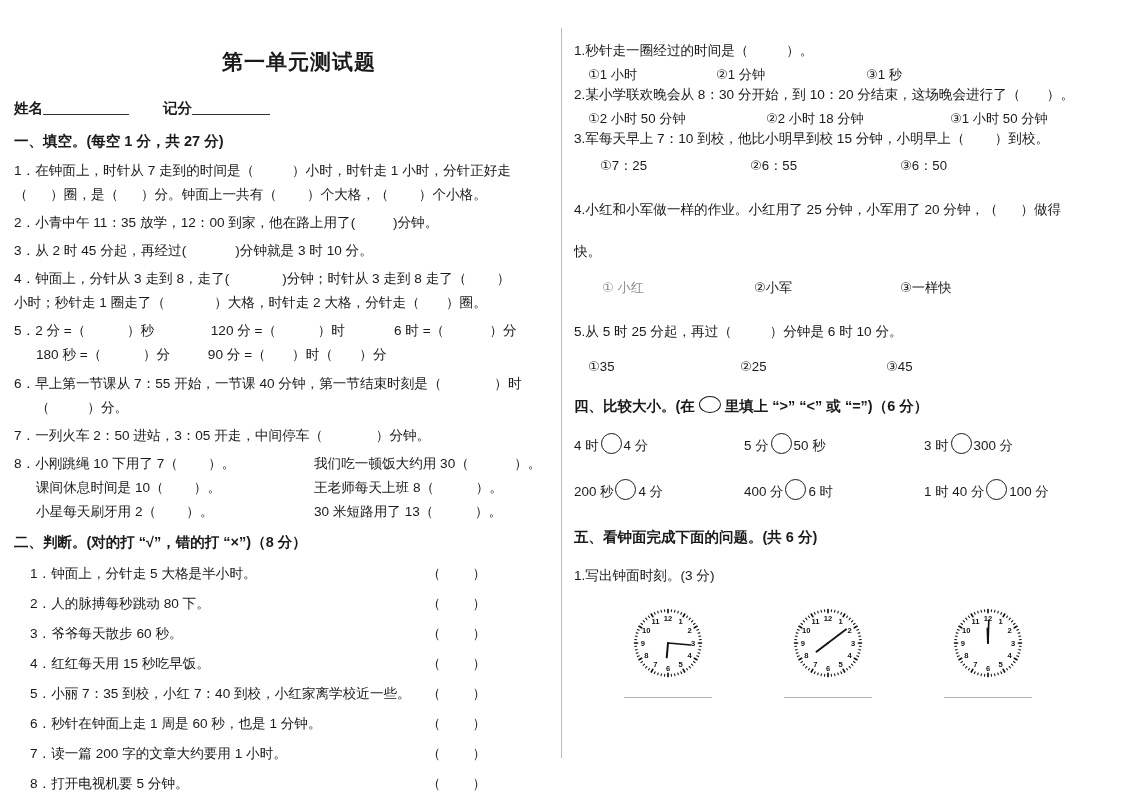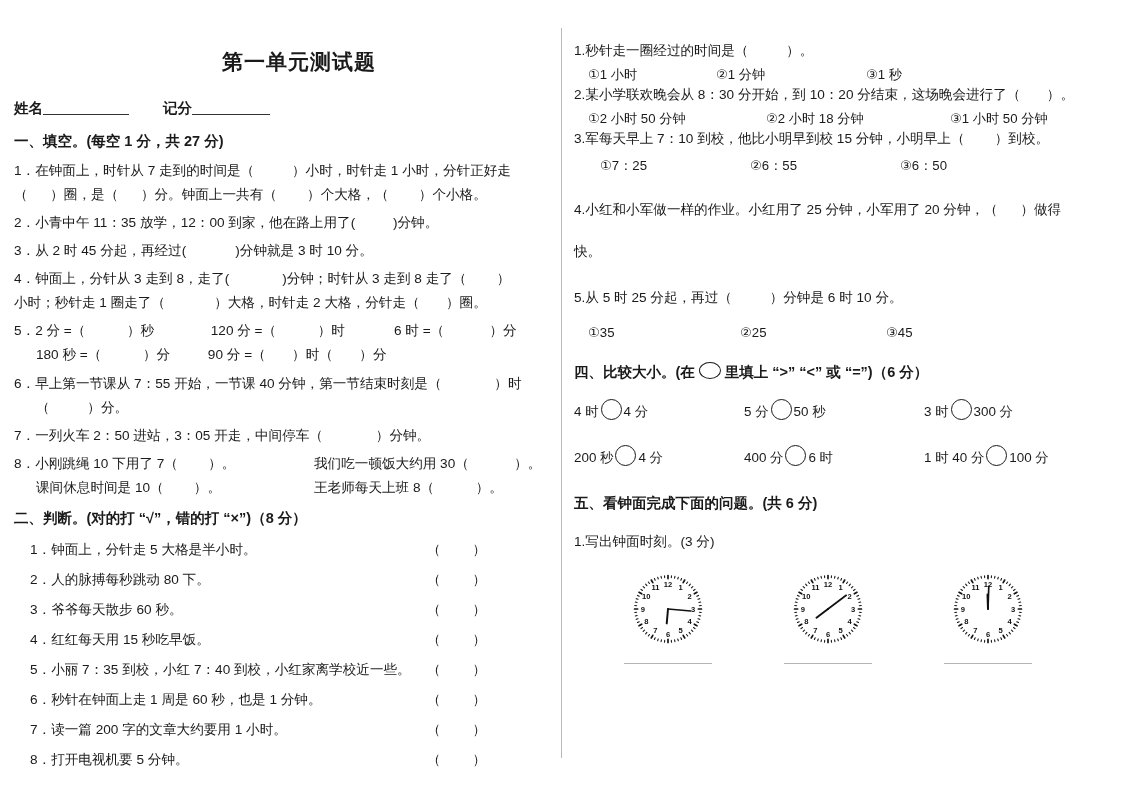--- a/index.html
+++ b/index.html
@@ -203,20 +203,24 @@
     <div class="q">7．一列火车 2：50 进站，3：05 开走，中间停车（              ）分钟。</div>
 
     <div class="q" style="display:flex;">
       <span style="width:300px;">8．小刚跳绳 10 下用了 7（        ）。</span>
       <span>我们吃一顿饭大约用 30（            ）。</span>
     </div>
     <div class="q tight indent1" style="display:flex;">
       <span style="width:278px;">课间休息时间是 10（        ）。</span>
       <span>王老师每天上班 8（           ）。</span>
     </div>
+    <div class="q tight indent1" style="display:flex;">
+      <span style="width:278px;">小星每天刷牙用 2（        ）。</span>
+      <span>30 米短路用了 13（           ）。</span>
+    </div>
 
     <div class="sec-head" style="margin-top:10px;">二、判断。(对的打 “√”，错的打 “×”)（8 分）</div>
 
     <div class="judge-row">
       <span>1．钟面上，分针走 5 大格是半小时。</span>
       <span class="judge-mark">（     ）</span>
     </div>
     <div class="judge-row">
       <span>2．人的脉搏每秒跳动 80 下。</span>
       <span class="judge-mark">（     ）</span>
@@ -260,20 +264,23 @@
       <span class="opt o1 opt-circ" style="width:178px;">①2 小时 50 分钟</span><span class="opt o2 opt-circ" style="width:184px;">②2 小时 18 分钟</span><span class="opt opt-circ">③1 小时 50 分钟</span>
     </div>
 
     <div class="rq">3.军每天早上 7：10 到校，他比小明早到校 15 分钟，小明早上（        ）到校。</div>
     <div class="opts" style="padding-left:26px; margin-top:8px;">
       <span class="opt opt-circ" style="width:150px;">①7：25</span><span class="opt opt-circ" style="width:150px;">②6：55</span><span class="opt opt-circ">③6：50</span>
     </div>
 
     <div class="rq spaced-lg">4.小红和小军做一样的作业。小红用了 25 分钟，小军用了 20 分钟，（      ）做得</div>
     <div class="rq spaced">快。</div>
+    <div class="opts" style="padding-left:28px; margin-top:16px;">
+      <span class="opt opt-circ opt-circ-light" style="width:152px;">①  小红</span><span class="opt opt-circ" style="width:146px;">②小军</span><span class="opt opt-circ">③一样快</span>
+    </div>
 
     <div class="rq spaced-lg">5.从 5 时 25 分起，再过（          ）分钟是 6 时 10 分。</div>
     <div class="opts" style="padding-left:14px; margin-top:16px;">
       <span class="opt opt-circ" style="width:152px;">①35</span><span class="opt opt-circ" style="width:146px;">②25</span><span class="opt opt-circ">③45</span>
     </div>
 
     <div class="sec-head" style="margin-top:22px;">
       <span>四、比较大小。(在</span><span class="circ-sm"></span><span>里填上 “&gt;” “&lt;” 或 “=”)（6 分）</span>
     </div>
 

